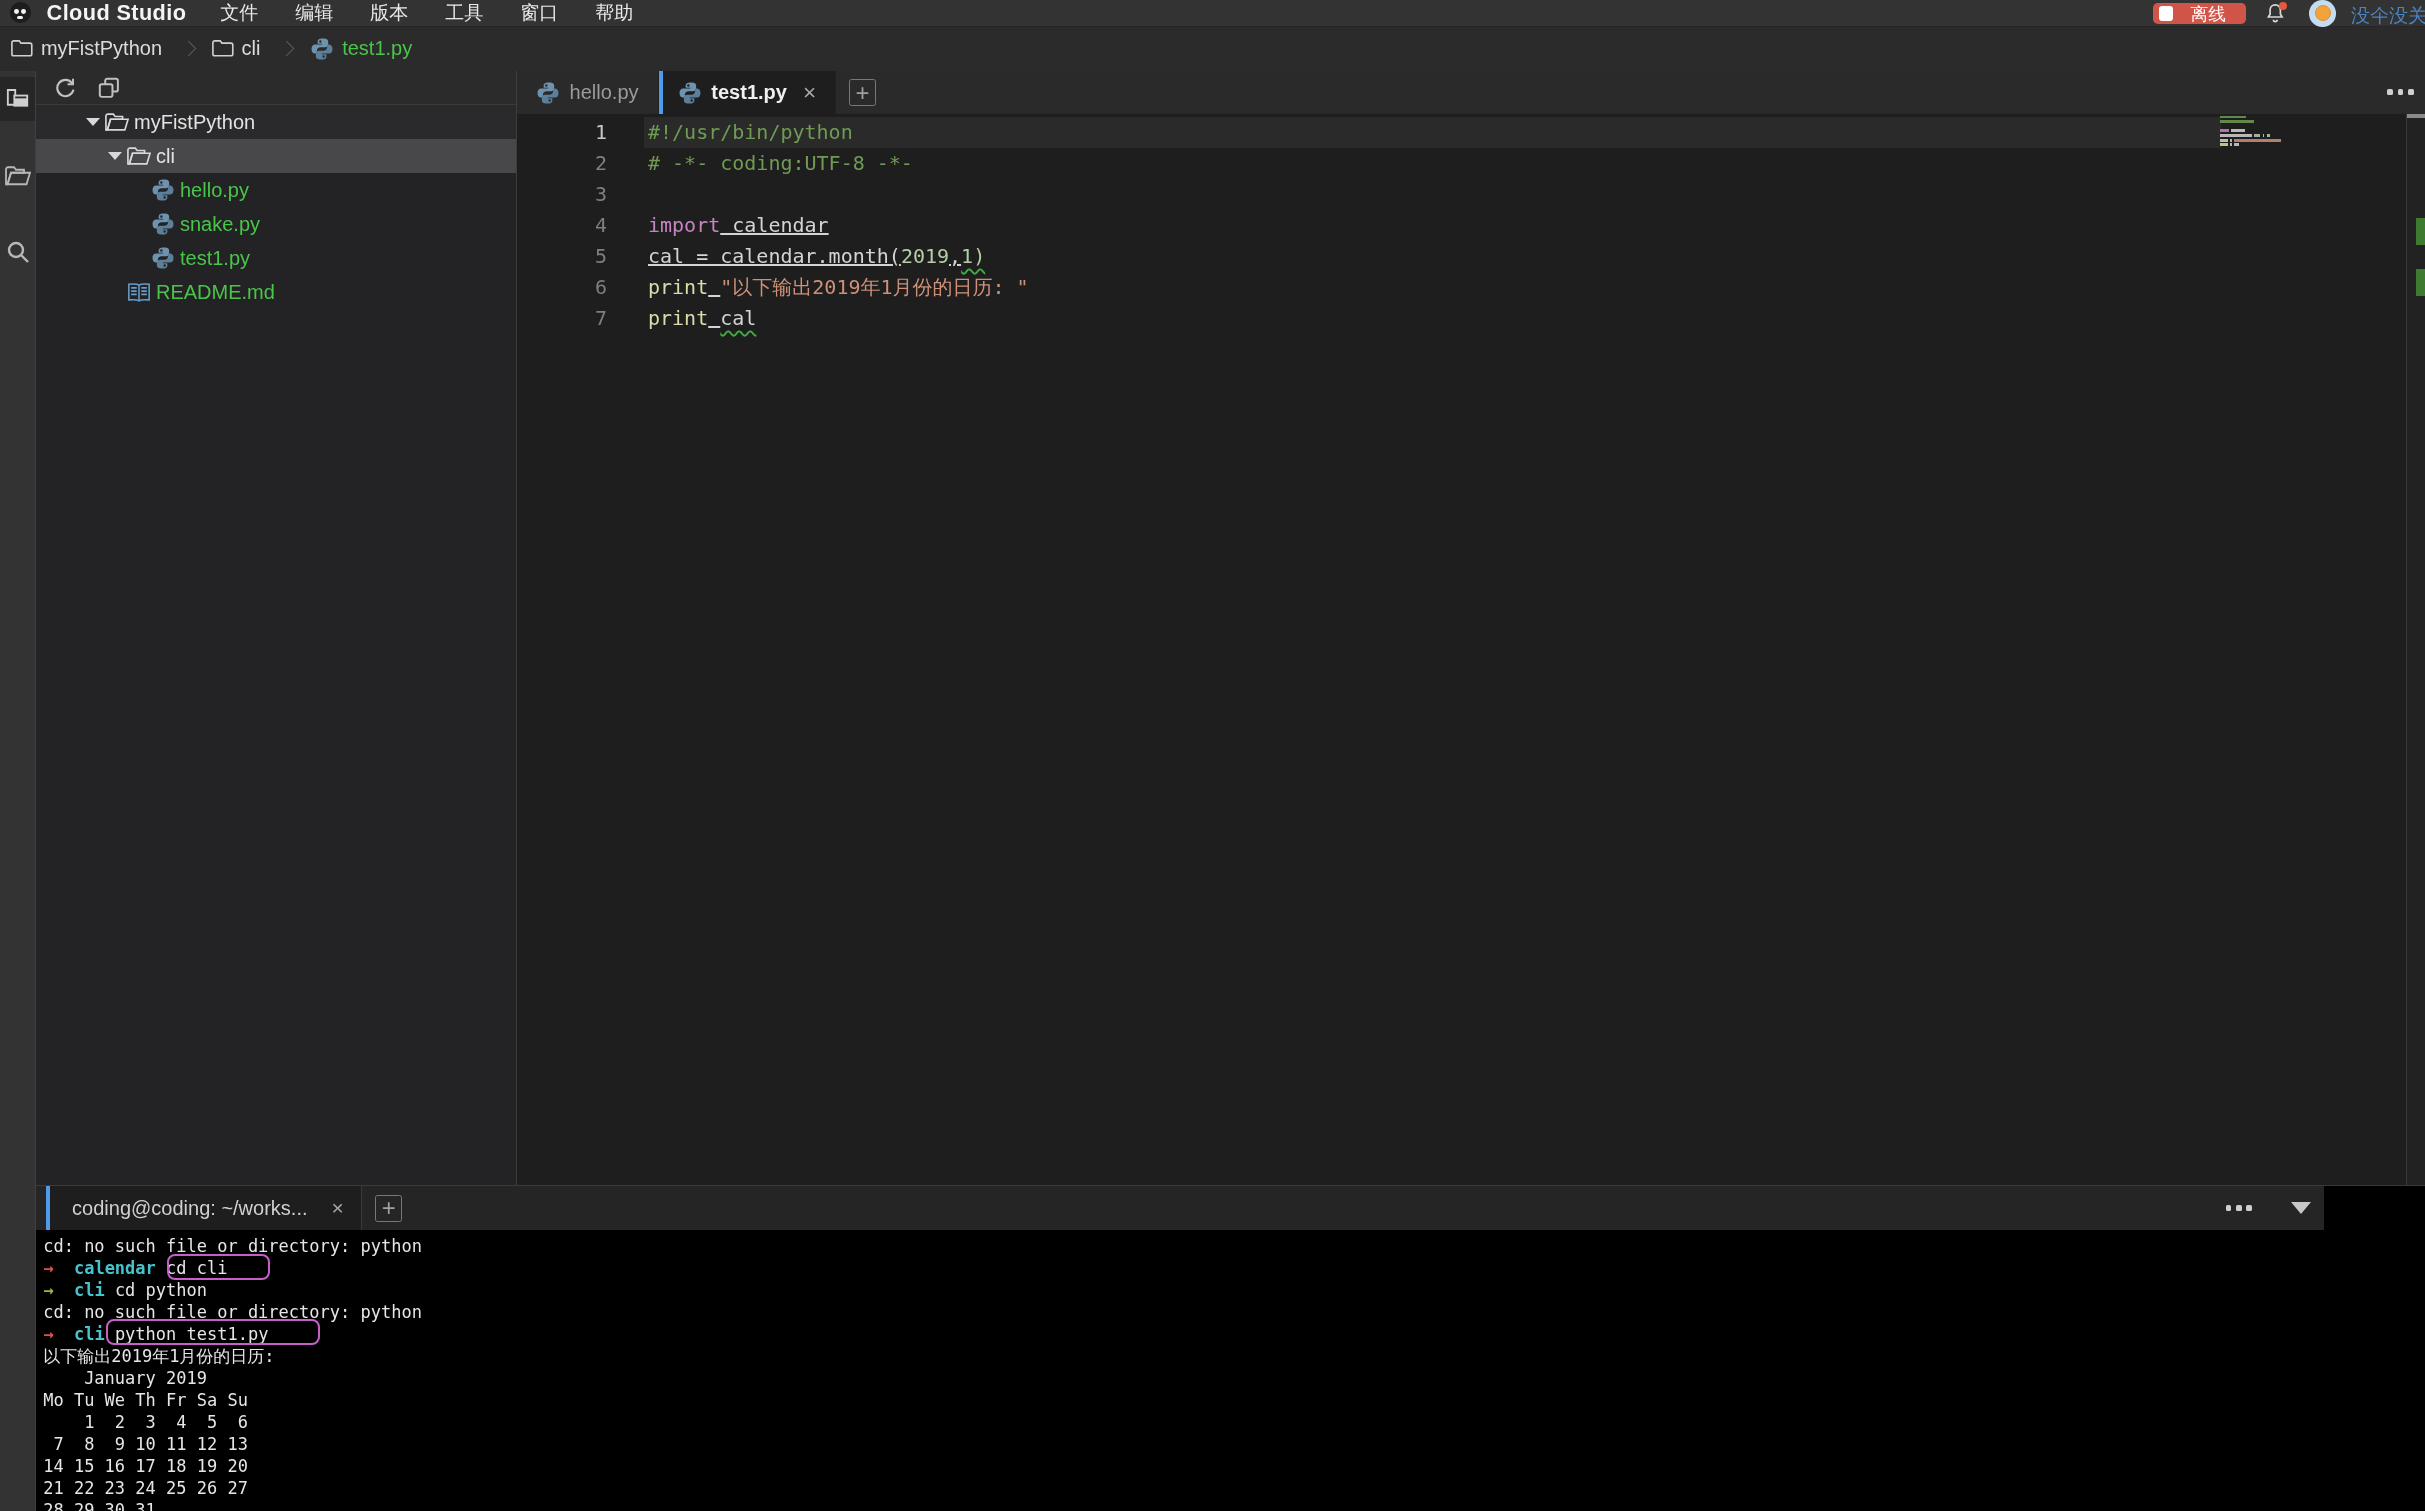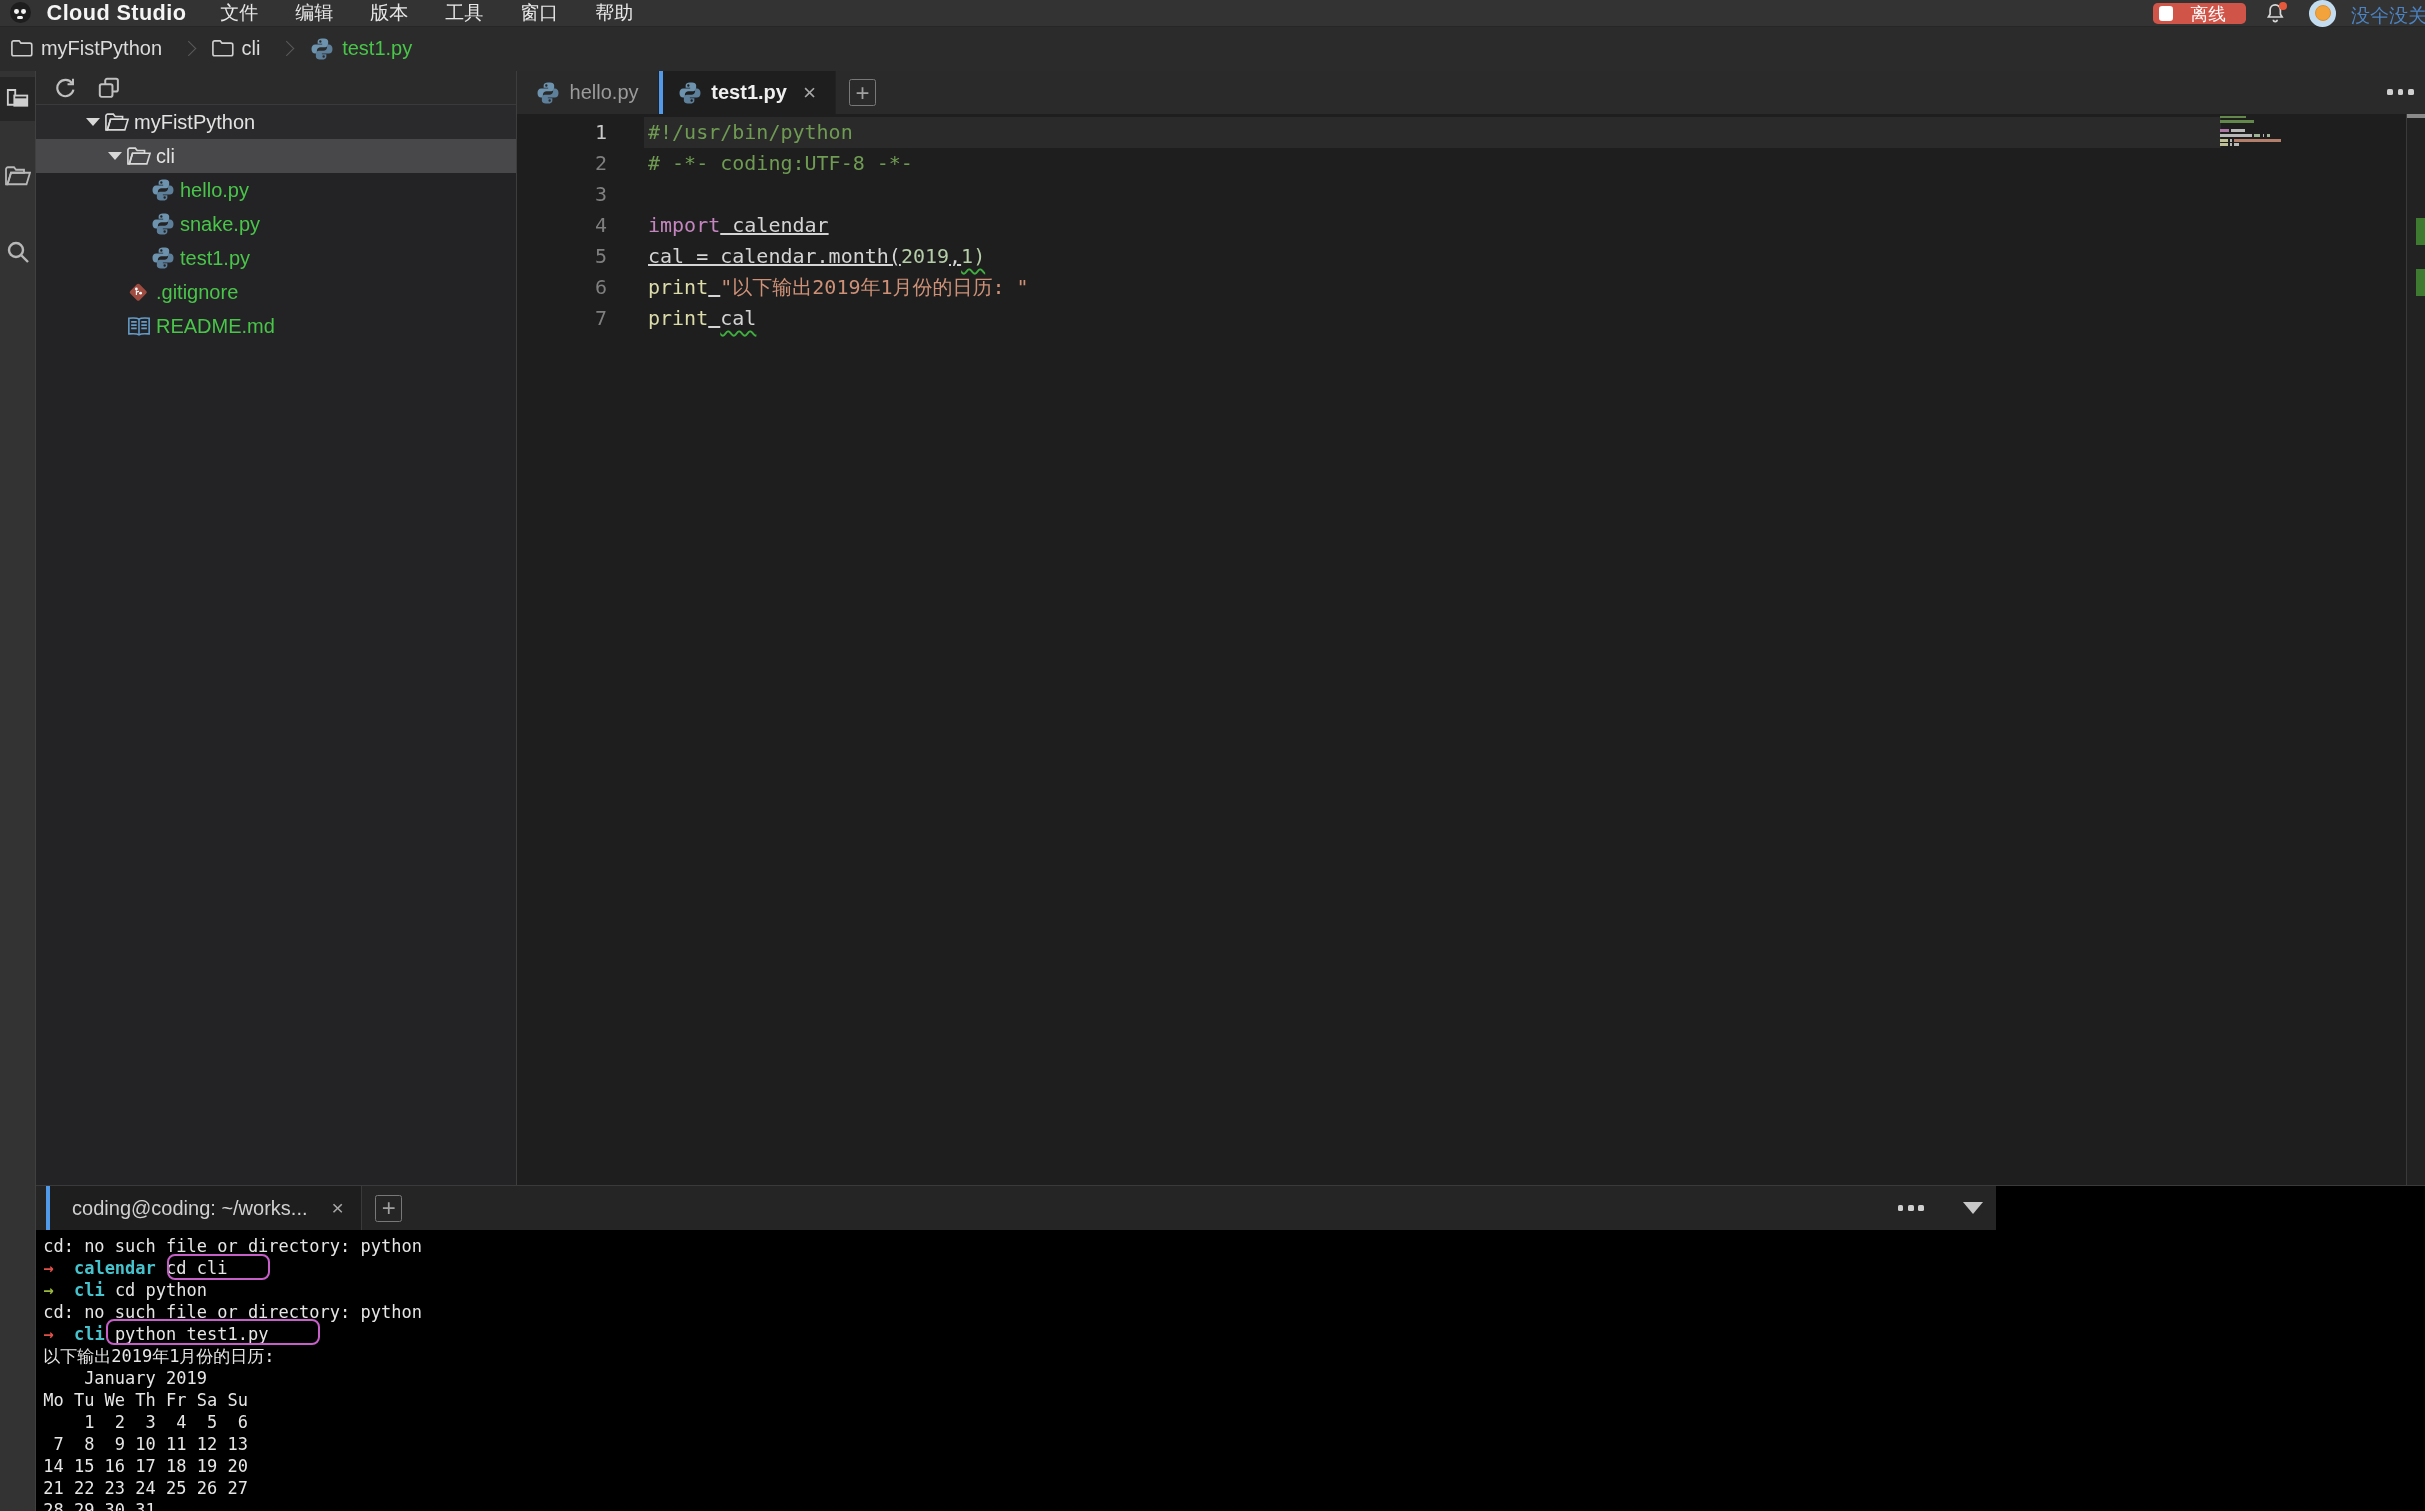--- a/index.html
+++ b/index.html
@@ -106,21 +106,21 @@
   .mm-seg { height:2.8px; opacity:0.85; }
 
   #overview-ruler { position:absolute; right:0; top:0; bottom:0; width:19px;
     border-left:0.8px solid #3a3a3a; background:#222; }
   #ruler-thumb { position:absolute; left:0; top:0; width:19px; height:4px; background:#8a8a8a; }
   .ruler-mark { position:absolute; left:8.8px; width:10.4px; height:26.5px; background:var(--marker-green); }
 
   
   #terminal-panel { position:absolute; left:36px; top:1185px; width:2390px; height:326px;
     background:#000; border-top:0.8px solid #3a3a3a; }
-  #terminal-tabs { position:absolute; left:0; top:0; width:1960px; height:44px; background:#252526;
+  #terminal-tabs { position:absolute; left:0; top:0; width:2288px; height:44px; background:#252526;
     display:flex; }
   #terminal-tab { height:44px; margin-left:9.6px; background:#1e1e1e;
     border-left:4px solid var(--accent-blue); display:flex; align-items:center;
     padding:0 17.6px 0 22.5px; gap:17.6px; font-size:20px; color:#d0d0d0; }
   #terminal-tab .tab-close { font-size:21px; }
   #terminal-tabs .vdiv { width:0.8px; height:44px; background:#3a3a3a; }
   #terminal-right { position:absolute; right:13px; top:0; height:44px; display:flex;
     align-items:center; gap:39px; }
   #terminal-collapse { width:0; height:0; border-left:10.4px solid transparent;
     border-right:10.4px solid transparent; border-top:12px solid #c8c8c8; }
@@ -296,32 +296,20 @@
               <path d="M7.9 1c-1.7 0-2.8.7-2.8 1.9V4.5h3v.5H3.4C2 5 1 6 1 8s1 3 2.4 3h1.2V9.2c0-1.3 1.1-2.3 2.4-2.3h3.1c1.1 0 2-.9 2-2V2.9C12.1 1.7 10.9 1 9.5 1H7.9zm-1 1.2a.8.8 0 110 1.6.8.8 0 010-1.6z"></path>
               <path d="M8.1 15c1.7 0 2.8-.7 2.8-1.9V11.5h-3V11h4.7C14 11 15 10 15 8s-1-3-2.4-3h-1.2v1.8c0 1.3-1.1 2.3-2.4 2.3H5.9c-1.1 0-2 .9-2 2v2.1c0 1.1 1.2 1.8 2.6 1.8h1.6zm1-1.2a.8.8 0 110-1.6.8.8 0 010 1.6z" fill="#5d7f9a"></path>
             </g>
           </svg>
         </span>
         <span class="tlabel green">test1.py</span>
       </div>
       <div class="tree-row lvl1">
         <span class="twisty"></span>
         <span class="ticon">
-          <svg width="22.5" height="22.5" viewBox="0 0 24 24">
-            <rect x="5" y="5" width="14" height="14" rx="2" transform="rotate(45 12 12)" fill="#9e4c41"></rect>
-            <circle cx="10" cy="8.5" r="1.5" fill="#fff"></circle>
-            <circle cx="14.5" cy="13" r="1.5" fill="#fff"></circle>
-            <path d="M10 10v5M10 13c0-1.5 1.2-1.8 2.8-1.9" stroke="#fff" stroke-width="1.2" fill="none"></path>
-          </svg>
-        </span>
-        <span class="tlabel green">.gitignore</span>
-      </div>
-      <div class="tree-row lvl1">
-        <span class="twisty"></span>
-        <span class="ticon">
           <svg width="24" height="21" viewBox="0 0 26 22" fill="none" stroke="#659cc8" stroke-width="1.7">
             <path d="M13 3C11 1.5 8 1.5 2 2v17c6-.5 9-.5 11 1 2-1.5 5-1.5 11-1V2c-6-.5-9-.5-11 1z"></path>
             <path d="M13 3v17"></path>
             <path d="M4.5 6h6M4.5 9.5h6M4.5 13h6M15.5 6h6M15.5 9.5h6M15.5 13h6"></path>
           </svg>
         </span>
         <span class="tlabel green">README.md</span>
       </div>
     </div>
 </div>

